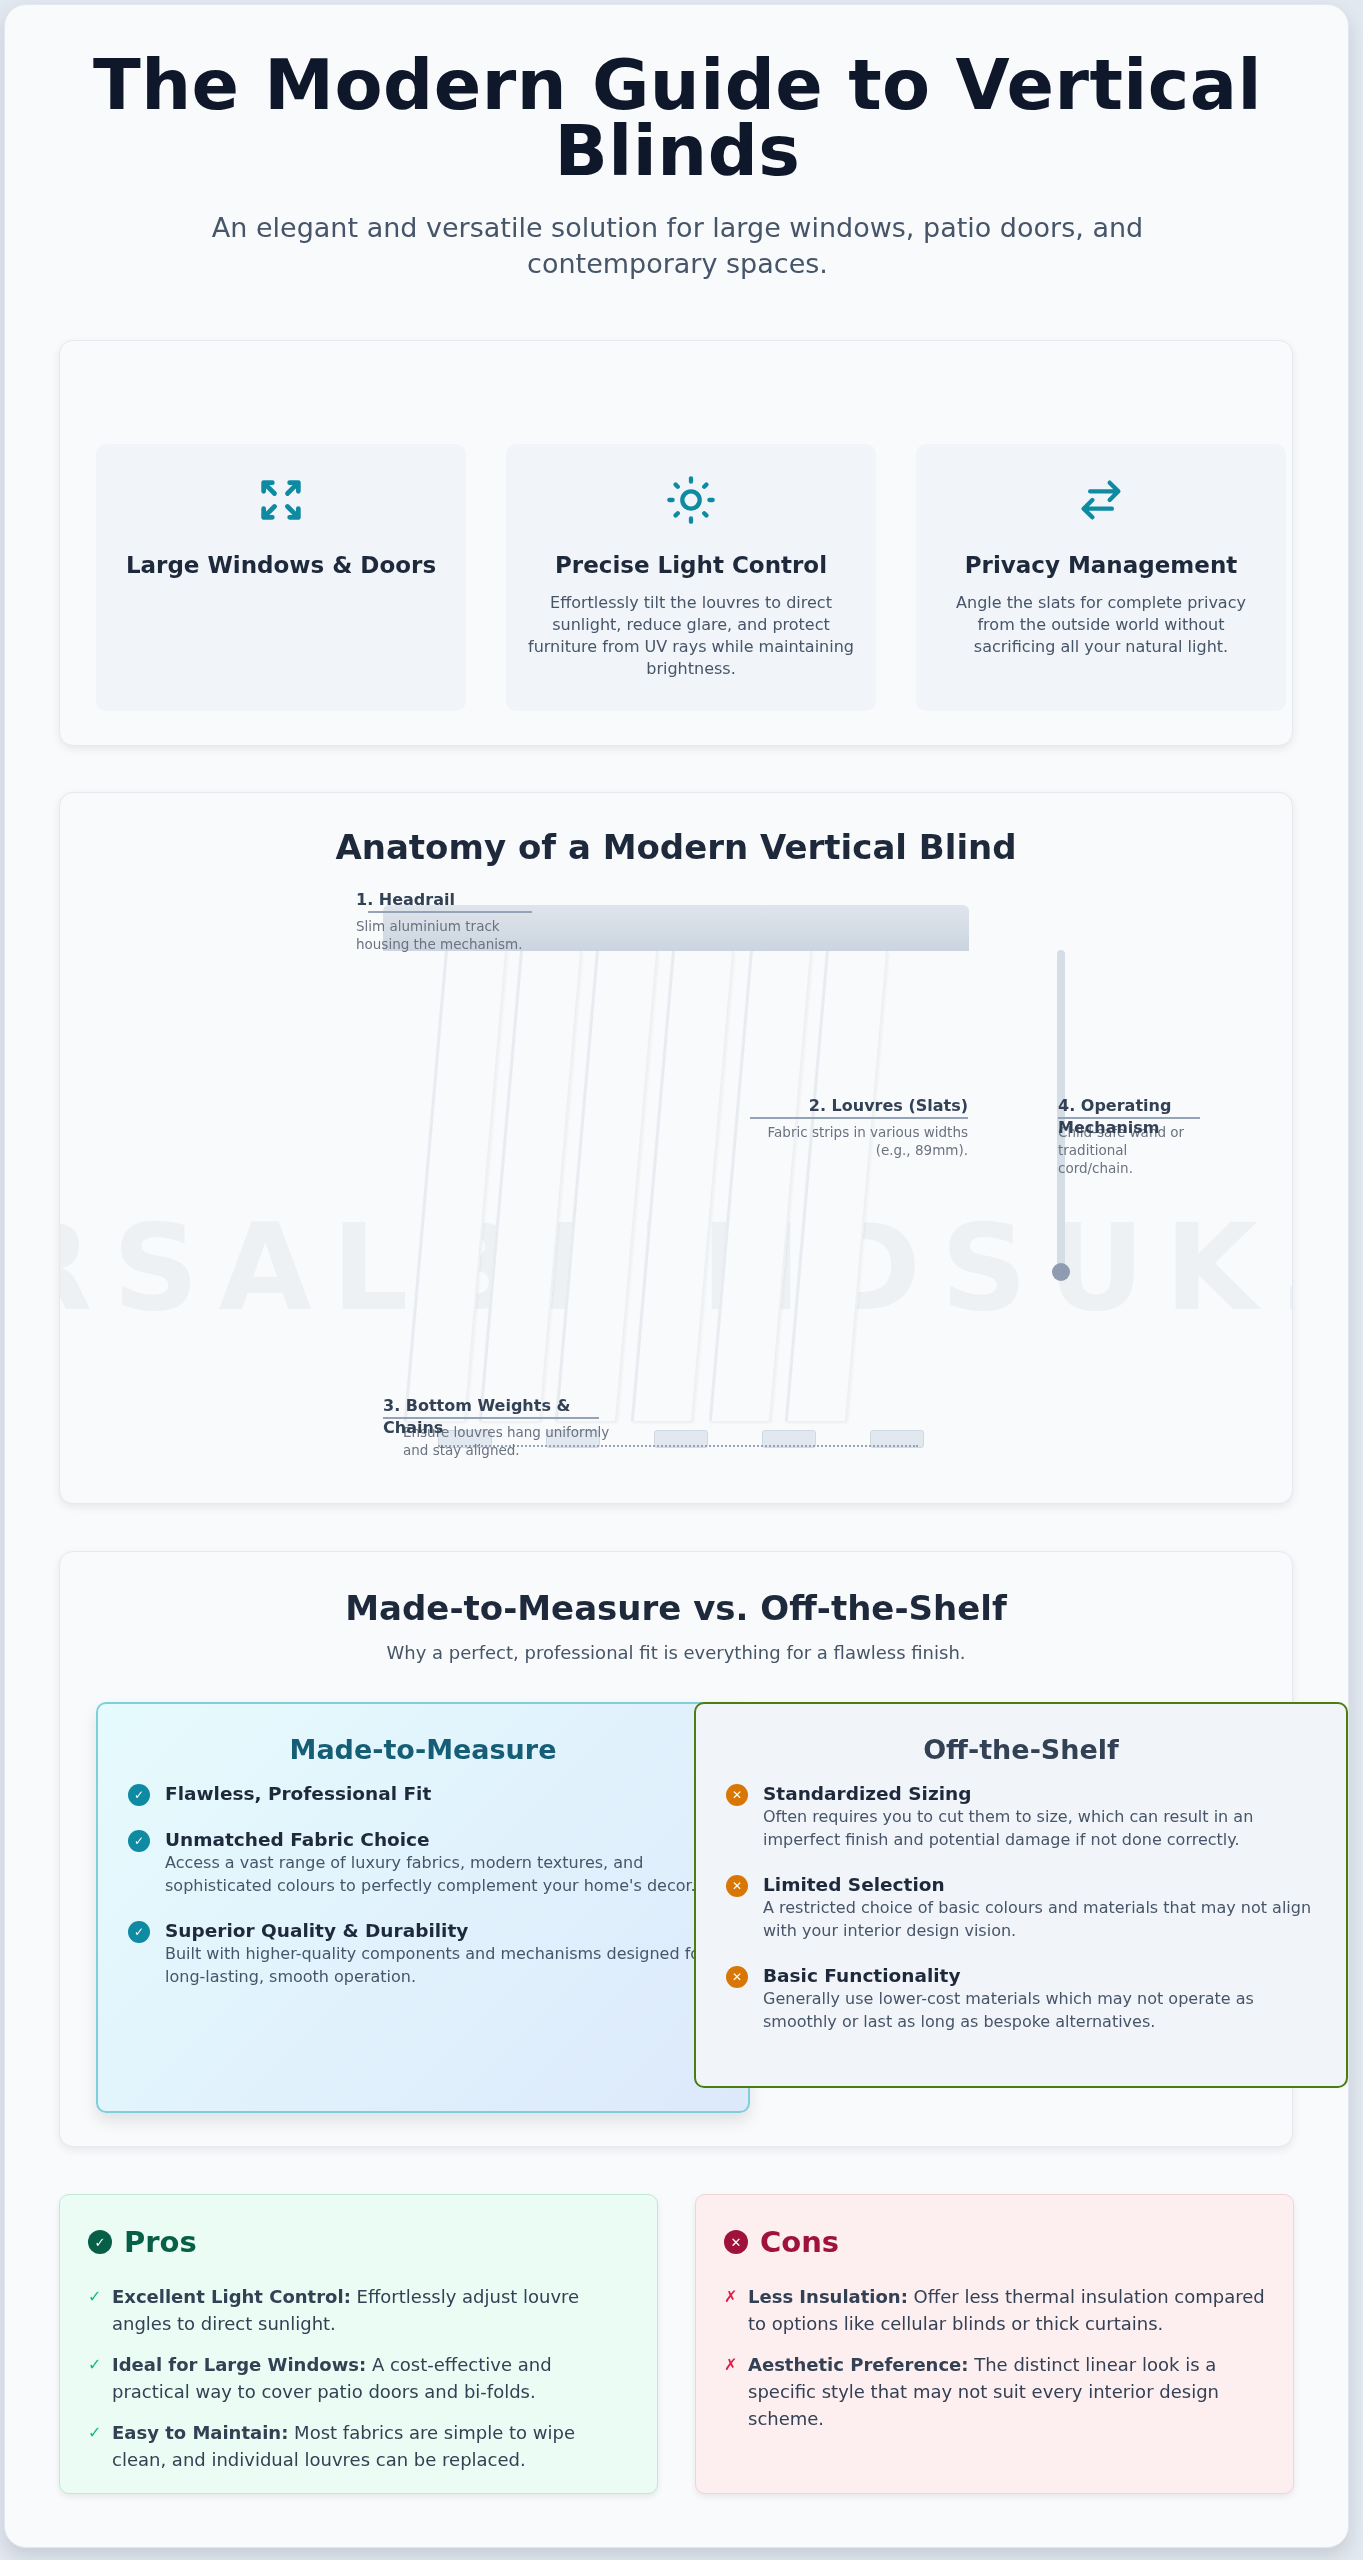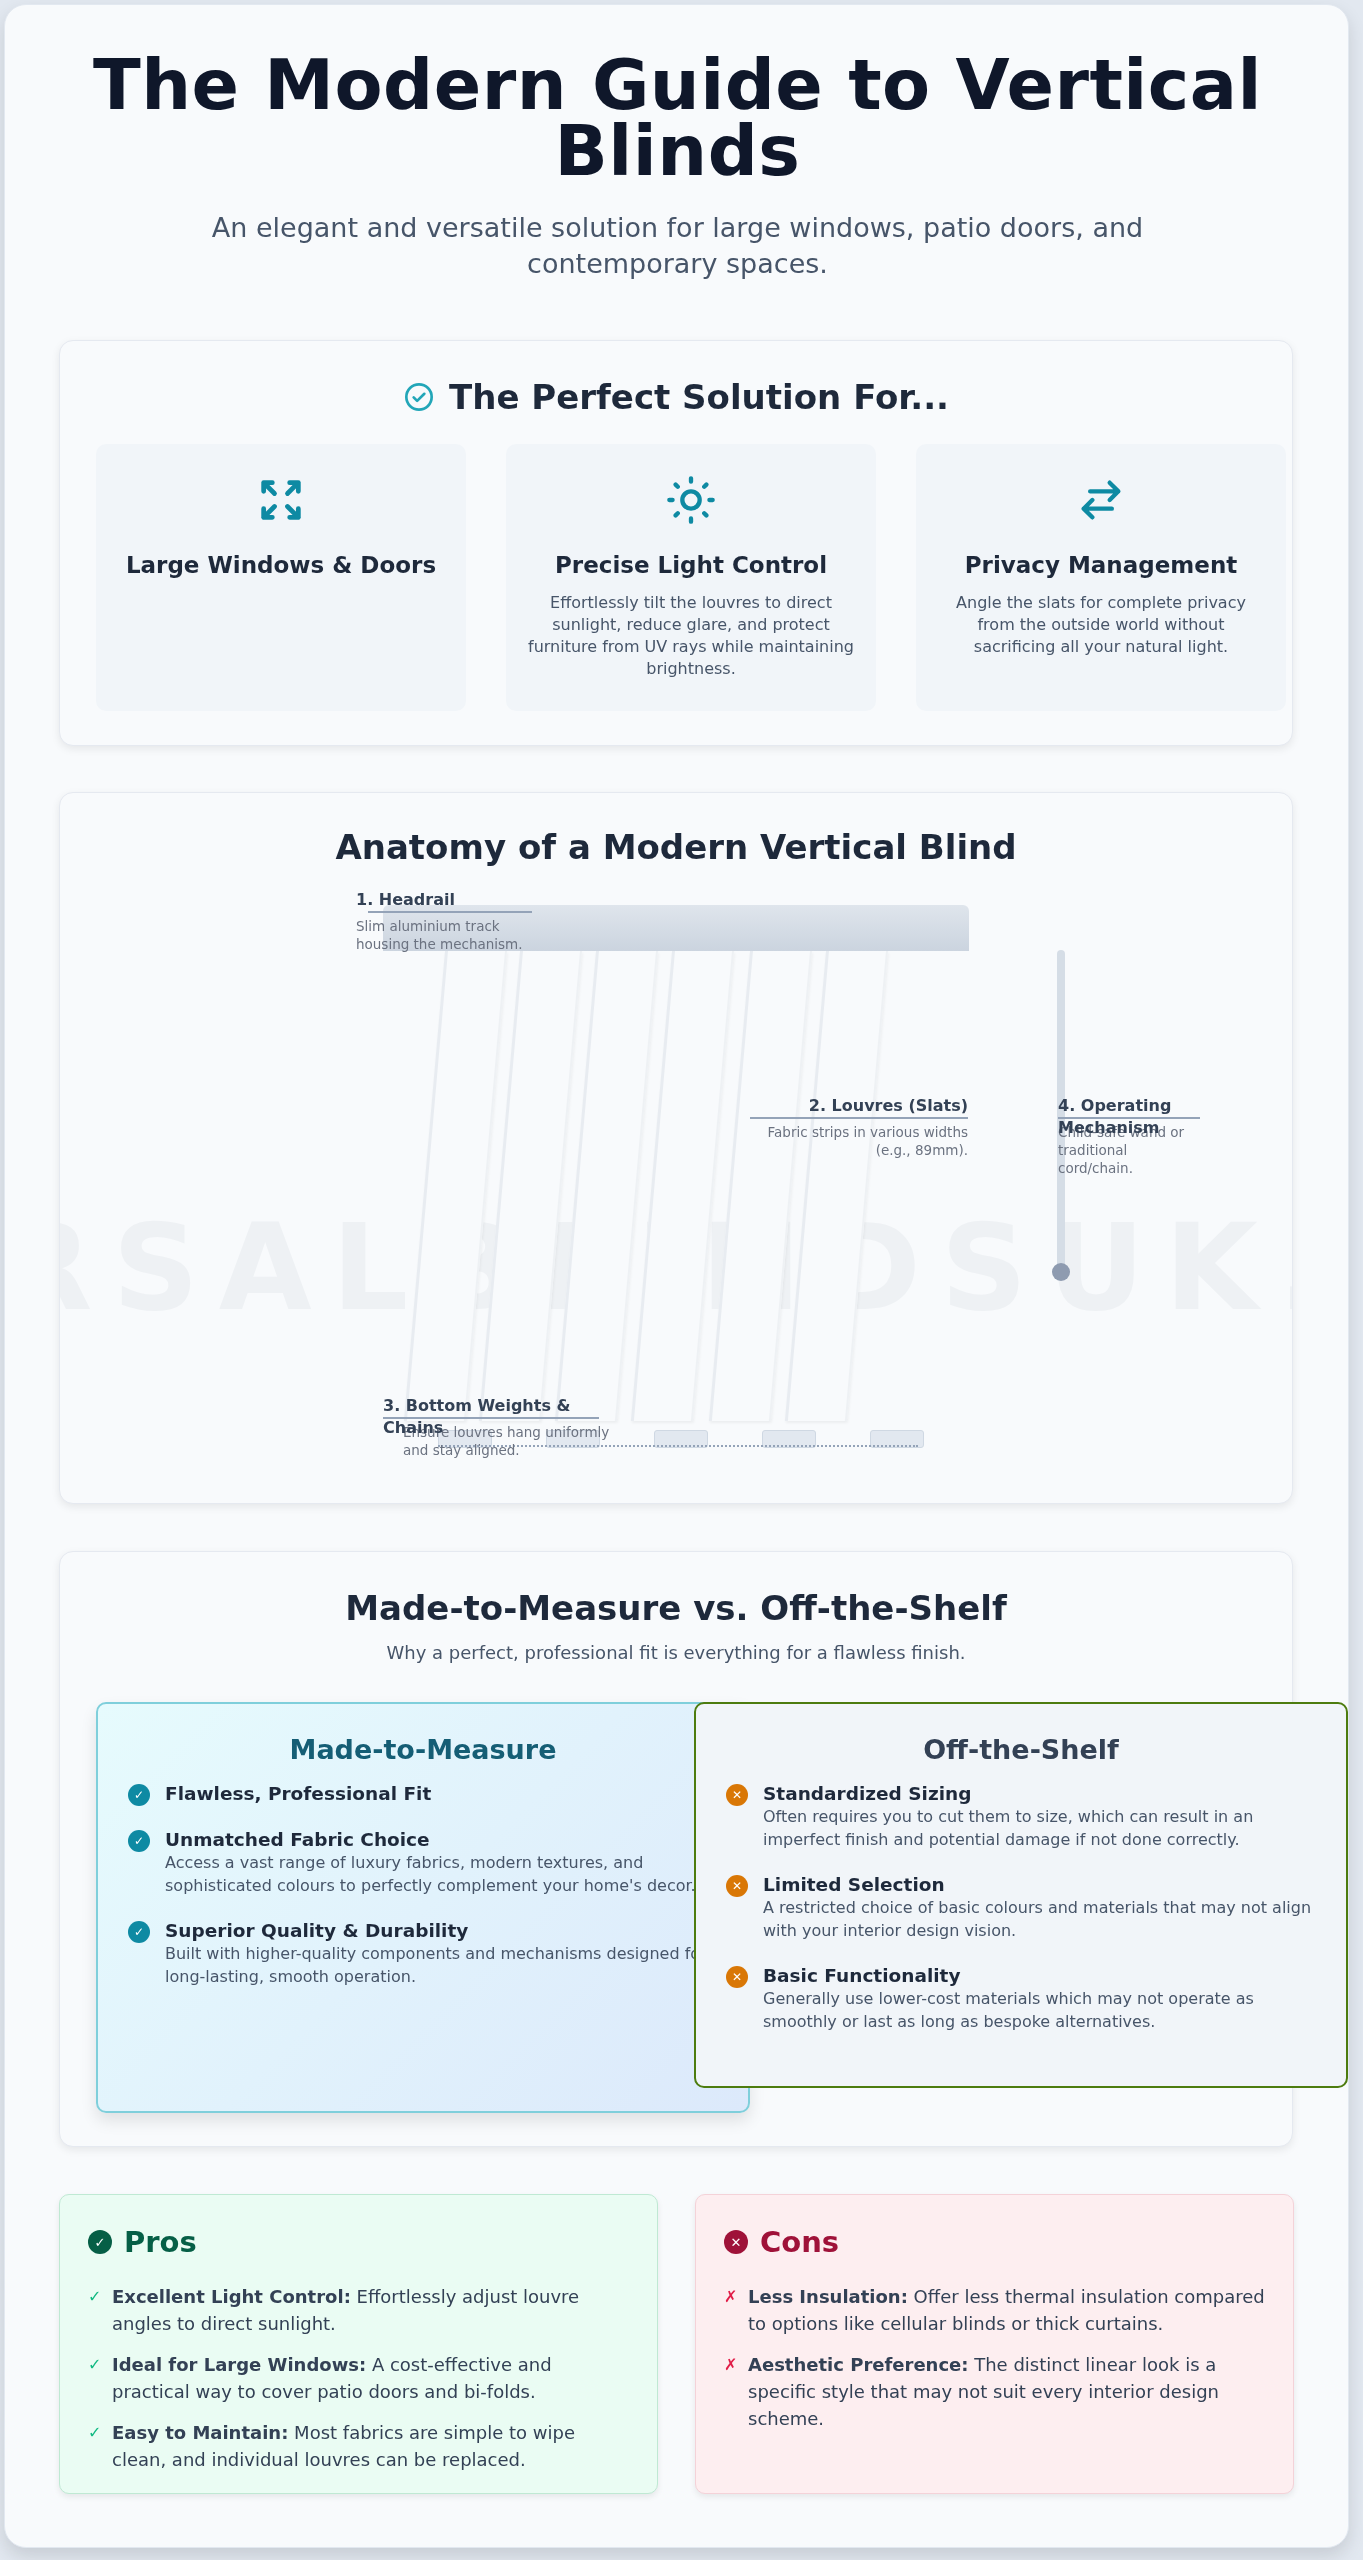--- a/index.html
+++ b/index.html
@@ -90,27 +90,20 @@
 </style>
 </head>
 <body>
 
 <div class="page"></div>
 
 <h1 class="hero-title">The Modern Guide to Vertical Blinds</h1>
 <p class="hero-sub">An elegant and versatile solution for large windows, patio doors, and contemporary spaces.</p>
 
 <section class="card" style="top:340px;height:406px;">
-  <h2 class="sec-title sol-head">
-    <svg width="32" height="32" viewBox="0 0 24 24" fill="none" stroke="#22a6b8" stroke-width="2">
-        <circle cx="12" cy="12" r="9.5"></circle>
-        <path d="M8 12.3l2.6 2.6L16 9.6" stroke-linecap="round" stroke-linejoin="round"></path>
-      </svg>
-    <span>The Perfect Solution For...</span>
-  </h2>
   <div class="sol-grid">
     <div class="sol-item">
       <div class="ico">
           <svg width="52" height="52" viewBox="0 0 24 24" fill="none" stroke="#0e8aa3" stroke-width="2.2" stroke-linecap="round">
             <path d="M4 4l5 5M4 4v4M4 4h4"></path>
             <path d="M20 4l-5 5M20 4v4M20 4h-4"></path>
             <path d="M4 20l5-5M4 20v-4M4 20h4"></path>
             <path d="M20 20l-5-5M20 20v-4M20 20h-4"></path>
           </svg>
         </div>

